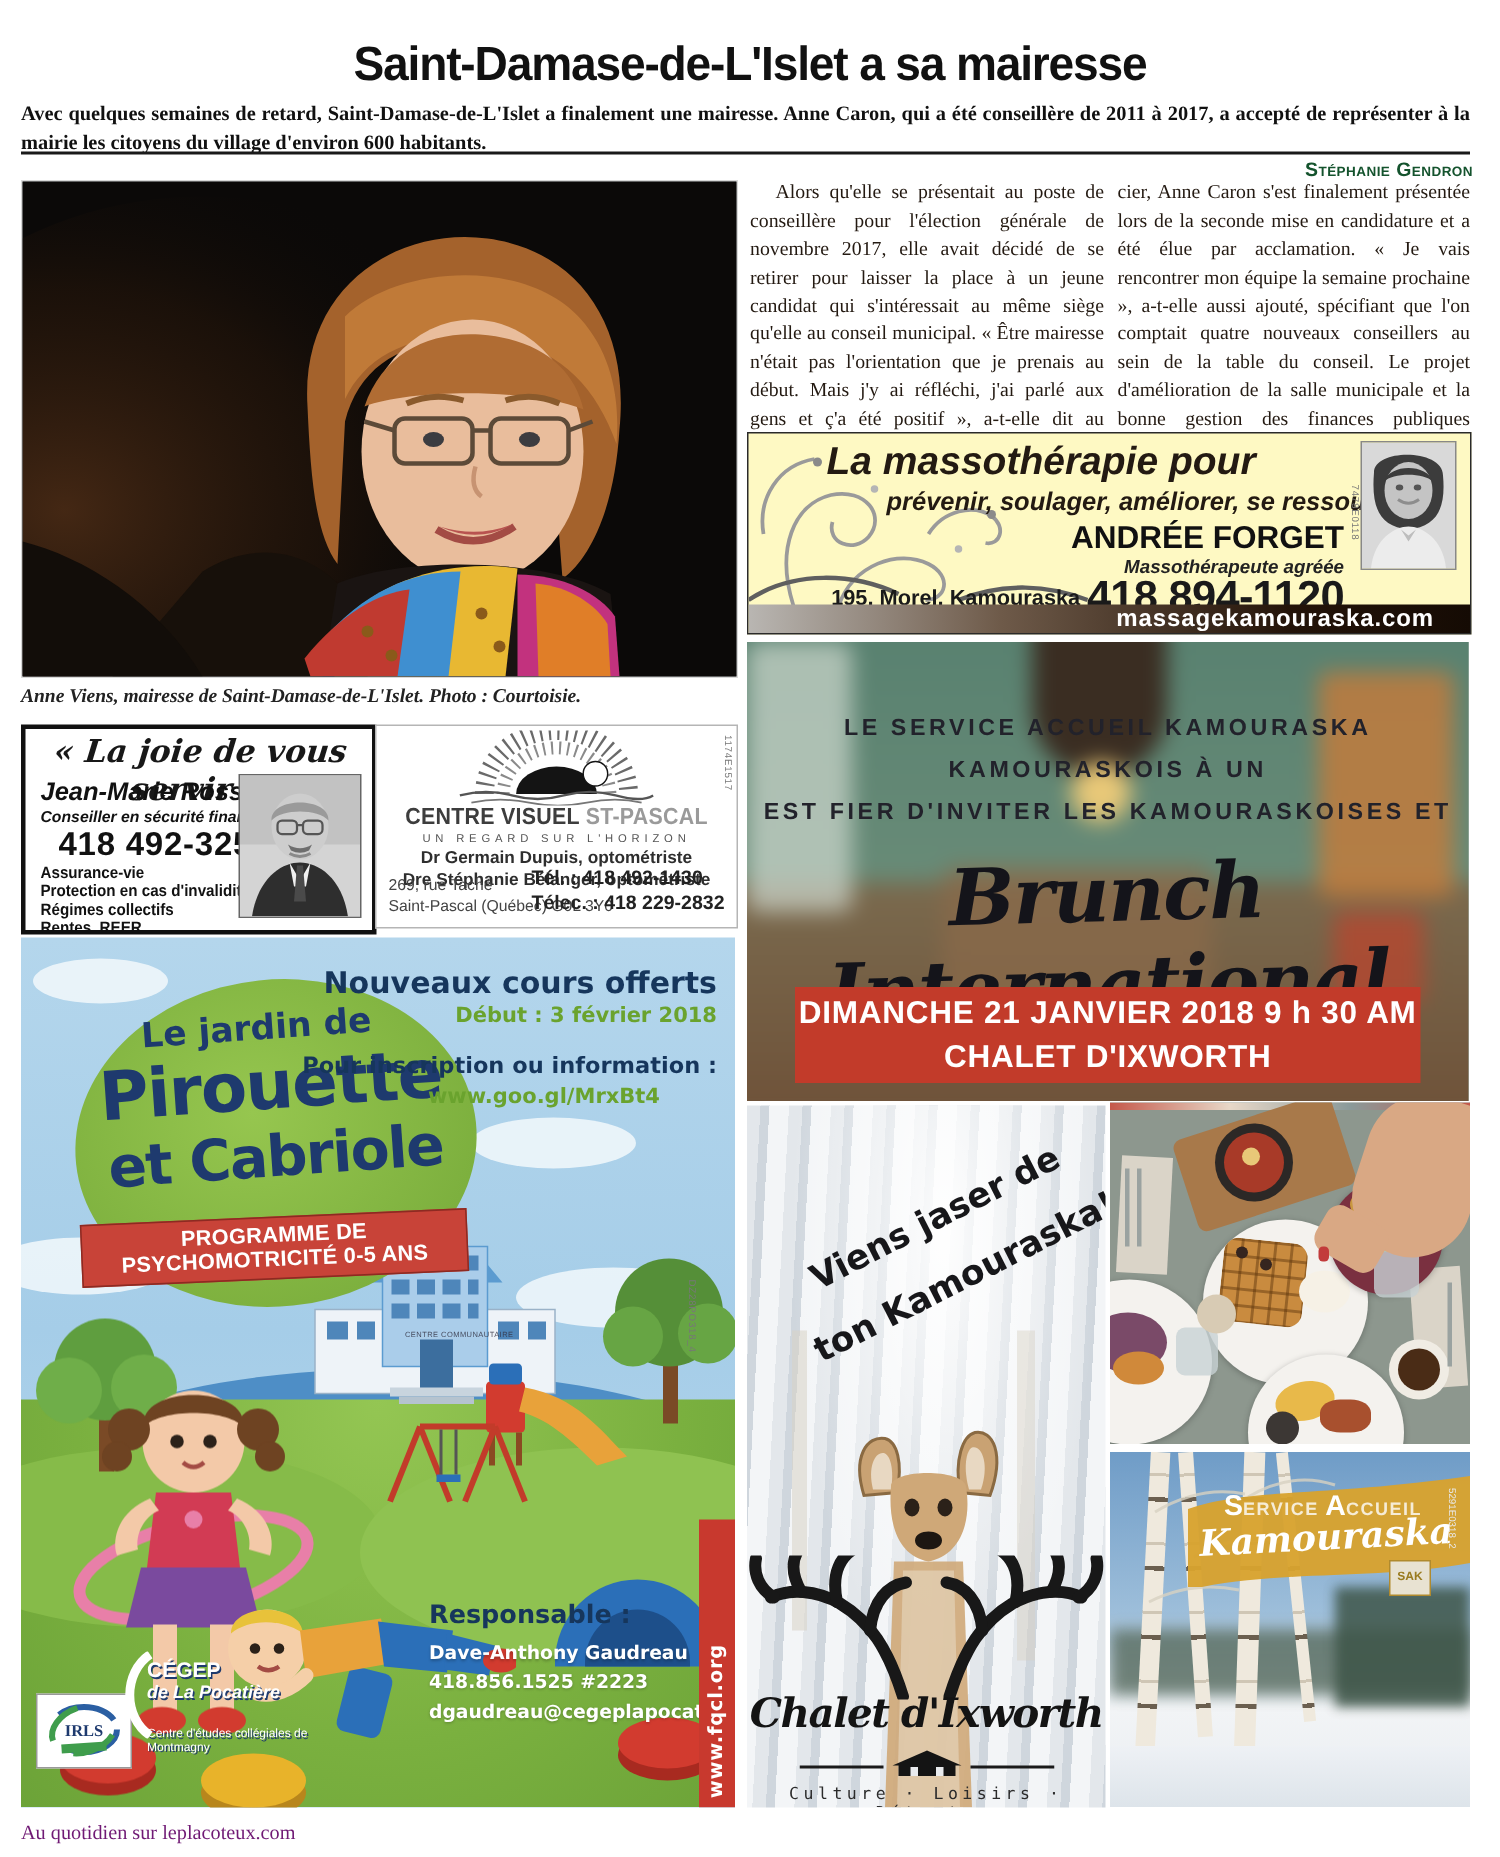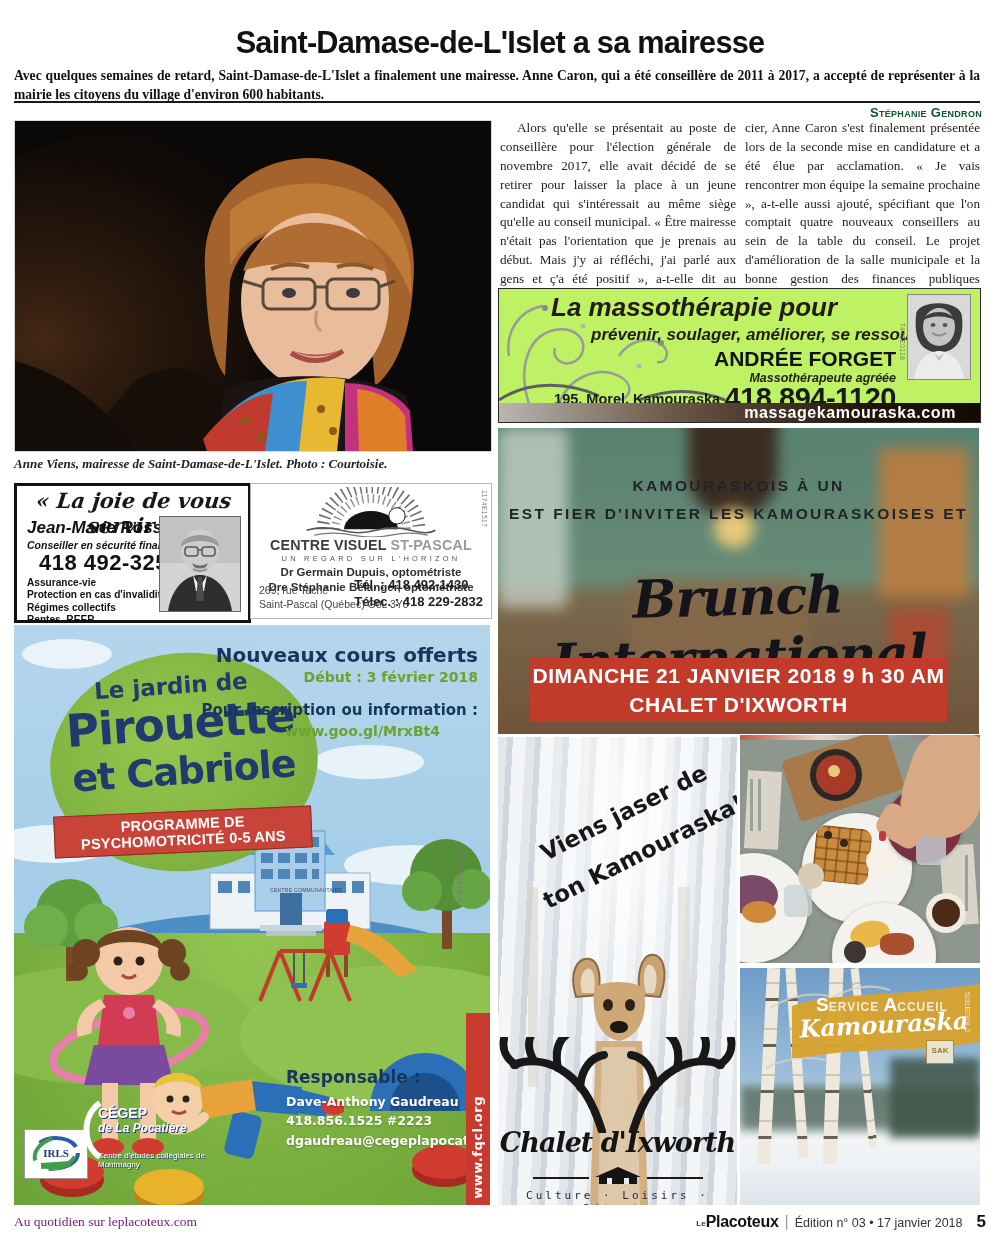--- a/index.html
+++ b/index.html
@@ -18,21 +18,21 @@
   
   .col{top:119px;width:236px;font-size:13.2px;line-height:1.43;text-align:justify;color:#241a12;}
   .col p{margin:0;text-indent:17px;}
   #col1{left:500px;} #col2{left:745px;width:235px;}
   .caption{top:456px;left:14px;width:966px;font-style:italic;font-weight:bold;font-size:13px;color:#222;}
 
   
   .main-photo{top:120px;left:14px;width:476px;height:330px;background:#0b0908;overflow:hidden;border:1px solid #d8d8d8;}
 
   
-  .masso{top:288px;left:498px;width:481px;height:133px;border:1px solid #2a2a2a;background:#bef264;overflow:hidden;}
+  .masso{top:288px;left:498px;width:481px;height:133px;border:1px solid #2a2a2a;background:#fef9c3;overflow:hidden;}
   .masso-title{left:52px;top:3px;font-family:"Liberation Sans",sans-serif;font-style:italic;font-weight:bold;font-size:26px;color:#231a12;}
   .masso-sub{left:92px;top:36px;font-family:"Liberation Sans",sans-serif;font-style:italic;font-weight:bold;font-size:17px;color:#231a12;}
   .masso-name{right:84px;top:58px;font-family:"Liberation Sans",sans-serif;font-weight:bold;font-size:21px;color:#111;}
   .masso-cred{right:84px;top:82px;font-family:"Liberation Sans",sans-serif;font-style:italic;font-weight:bold;font-size:12.5px;color:#222;}
   .masso-line{right:84px;top:93px;font-family:"Liberation Sans",sans-serif;white-space:nowrap;}
   .masso-addr{font-weight:bold;font-size:14.5px;vertical-align:4px;}
   .masso-phone{font-weight:bold;font-size:29px;letter-spacing:-0.5px;}
   .masso-photo{right:9px;top:5px;width:62px;height:84px;overflow:hidden;border:1px solid #888;}
   .masso-bar{left:0;right:0;bottom:0;height:19px;background:linear-gradient(90deg,#b9b6b2,#6e5a49 35%,#241409 75%,#150b04);
              color:#fff;font-family:"Liberation Sans",sans-serif;font-weight:bold;font-size:16px;
@@ -256,20 +256,21 @@
       <div class="abs" style="left:0;top:0;width:520px;height:200px;background:linear-gradient(#57806f,#6a8c78);"></div>
       <div class="abs" style="left:0;top:180px;width:520px;height:160px;background:linear-gradient(#7a6a4e,#6e5138);"></div>
       <div class="abs" style="left:20px;top:20px;width:70px;height:180px;background:#cfd8cf;opacity:.7;border-radius:8px;"></div>
       <div class="abs" style="left:210px;top:-10px;width:90px;height:120px;background:#3a2d22;border-radius:0 0 45px 45px;"></div>
       <div class="abs" style="left:236px;top:100px;width:40px;height:40px;background:#e8c878;border-radius:50%;"></div>
       <div class="abs" style="right:30px;top:40px;width:90px;height:150px;background:#c77b3a;opacity:.8;border-radius:6px;"></div>
       <div class="abs" style="right:50px;top:200px;width:60px;height:60px;background:#b5472f;opacity:.8;border-radius:6px;"></div>
       <div class="abs" style="left:150px;top:170px;width:180px;height:110px;background:#8a6a4a;opacity:.75;border-radius:10px;"></div>
     </div>
     <div class="abs brunch-invite">
+      <div>LE SERVICE ACCUEIL KAMOURASKA</div>
       <div>KAMOURASKOIS À UN</div>
       <div>EST FIER D'INVITER LES KAMOURASKOISES ET</div>
     </div>
     <div class="abs brunch-script">Brunch International</div>
     <div class="abs brunch-banner" style="background:#c23b2a;">
       <div>DIMANCHE 21 JANVIER 2018 9 h 30 AM</div>
       <div>CHALET D'IXWORTH</div>
     </div>
   </div>
 
@@ -584,17 +585,14 @@
       <svg class="abs" style="left:-18px;top:-4px;" width="22" height="58" viewBox="0 0 22 58">
         <path d="M20,2 C2,14 2,44 20,56" fill="none" stroke="#fff" stroke-width="6"></path>
       </svg>
       <div class="l1">CÉGEP</div>
       <div class="l2">de La Pocatière</div>
       <div class="l3">Centre d'études collégiales de Montmagny</div>
     </div>
   </div>
 
   <div class="abs footer-left">Au quotidien sur leplacoteux.com</div>
-  <div class="abs footer-right">
-    <span class="fr-brand-pre">Le</span><span class="fr-brand">Placoteux</span><span class="fr-sep">|</span><span class="fr-ed">Édition n° 03 • 17 janvier 2018</span><span class="fr-page">5</span>
-  </div>
 
 </div>
 
 </body></html>

